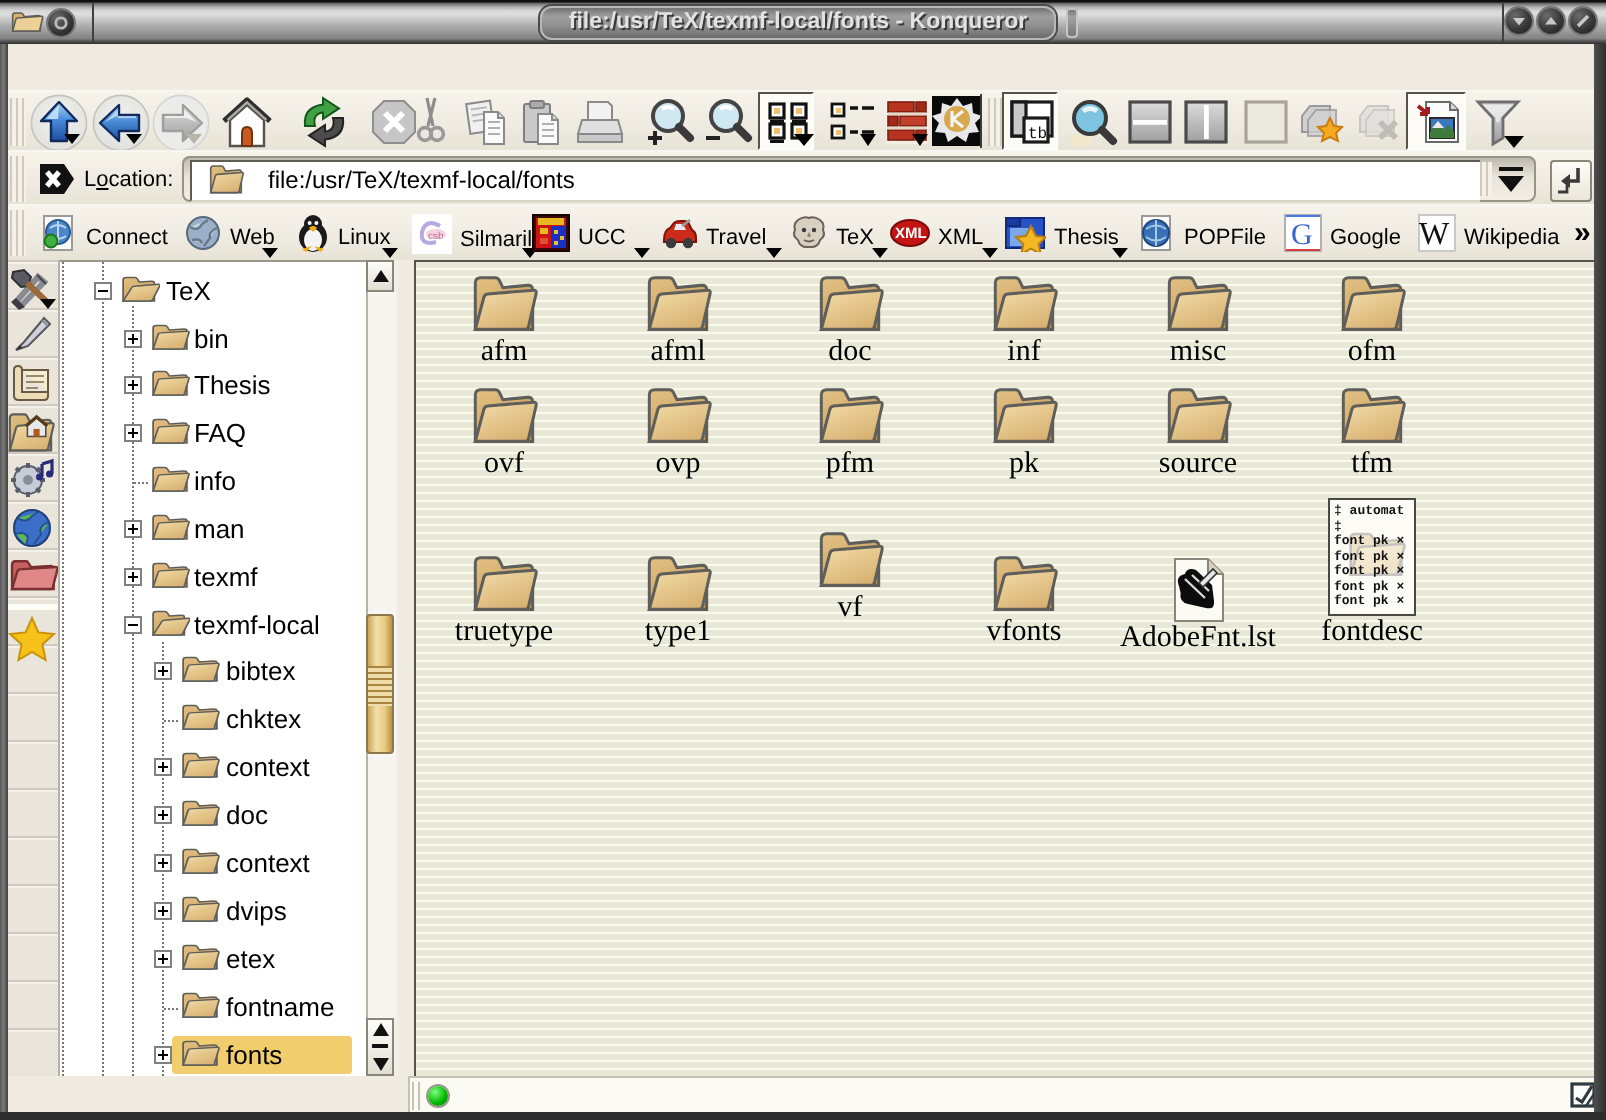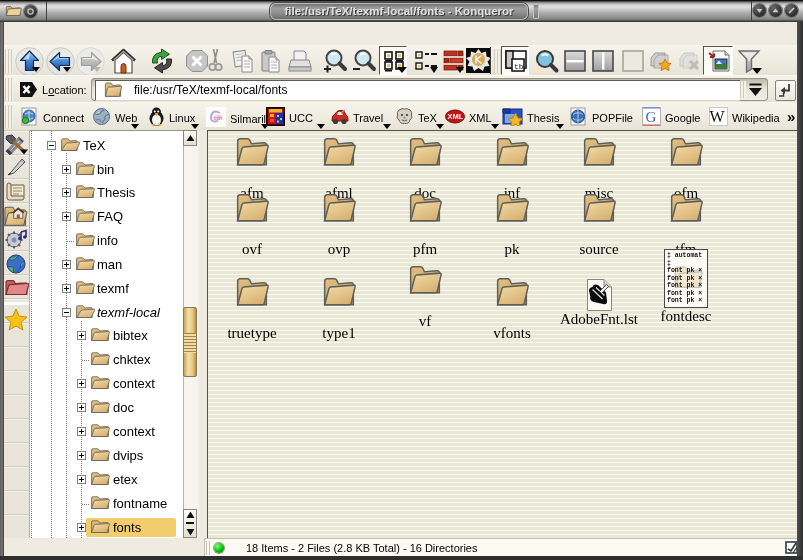--- a/index.html
+++ b/index.html
@@ -45,21 +45,21 @@
 #content{left:3px;top:130px;width:797px;height:408px;}
 #sidecol{left:0;top:0;width:26px;height:408px;background:repeating-linear-gradient(to bottom,#cfcbbf 0,#cfcbbf 1px,#f4f1ea 1px,#f4f1ea 2px,#e9e5da 2px,#e9e5da 24px);border-right:1px solid #b5b1a5;}
 .sic{position:absolute;left:0;width:26px;height:24px;}
 #tree{left:27px;top:0;width:153px;height:408px;background:#fff;overflow:hidden;border-top:1px solid #9a968a;}
 .trow{position:absolute;white-space:nowrap;font-size:13px;line-height:18px;}
 .box{width:7px;height:7px;background:#fff;border:1px solid #808080;}
 .box .mi{position:absolute;left:1px;top:3px;width:5px;height:1px;background:#000;}
 .box .pl{position:absolute;left:3px;top:1px;width:1px;height:5px;background:#000;}
 .tf{width:20px;height:15px;}
 .hdot{position:absolute;height:1px;background-image:repeating-linear-gradient(to right,#777 0,#777 1px,transparent 1px,transparent 2px);}
-.cl{margin-top:18px;line-height:14px;}
+.cl{margin-top:1px;line-height:14px;}
 #vscroll{left:180px;top:0;width:16px;height:408px;background:#f1efe9;border:0;}
 #splitter{left:196px;top:0;width:8px;height:408px;background:#efebe1;}
 #mainwrap{left:204px;top:0;width:593px;height:408px;border-top:1px solid #55524a;border-left:1px solid #55524a;
   background:repeating-linear-gradient(to bottom,#e9e7d5 0,#e9e7d5 3px,#fbfaf1 3px,#fbfaf1 4px);}
 .cell{position:absolute;width:80px;text-align:center;font-family:"Liberation Serif",serif;font-size:15px;}
 .cell svg{display:block;margin:0 auto;}
 
 #statusbar{left:3px;top:538px;width:797px;height:18px;background:#efebe1;}
 #statusmain{position:absolute;left:201px;top:0;width:596px;height:18px;background:#fbfaf3;border-top:1px solid #c4c0b4;border-left:1px solid #c4c0b4;}
 
@@ -534,21 +534,21 @@
         <svg class="abs tf" style="left:45px;top:149px" viewBox="0 0 32 30" preserveAspectRatio="none">
             <use href="#fold"></use>
           </svg>
           <span class="trow" style="left:67px;top:149px">texmf</span>
         <div class="abs box" style="left:32px;top:177px">
             <b class="mi"></b>
           </div>
         <svg class="abs tf" style="left:45px;top:173px" viewBox="0 0 32 30" preserveAspectRatio="none">
             <use href="#ofold"></use>
           </svg>
-          <span class="trow" style="left:67px;top:173px;font-style:italic">texmf-local</span>
+          <span class="trow" style="left:67px;top:173px;">texmf-local</span>
         <div class="abs box" style="left:47px;top:200px">
             <b class="mi"></b>
             <b class="pl"></b>
           </div>
         <svg class="abs tf" style="left:60px;top:196px" viewBox="0 0 32 30" preserveAspectRatio="none">
             <use href="#fold"></use>
           </svg>
           <span class="trow" style="left:83px;top:196px">bibtex</span>
         <div class="hdot" style="left:52px;top:229px;width:8px"></div>
           <svg class="abs tf" style="left:60px;top:220px" viewBox="0 0 32 30" preserveAspectRatio="none">
@@ -753,21 +753,20 @@
         </div>
         <div class="cl" style="margin-top:1px">fontdesc</div>
       </div>
     </div>
       </div>
   </div>
   <div class="abs" id="statusbar">
     <div id="statusmain">
       <div style="position:absolute;left:1px;top:2px;width:4px;height:14px;background:repeating-linear-gradient(to right,#c4c0b4 0,#c4c0b4 1px,#fbfaf3 1px,#fbfaf3 3px)"></div>
       <div style="position:absolute;left:9px;top:4px;width:10px;height:10px;border-radius:50%;background:radial-gradient(circle at 35% 30%,#7aff7a,#00b400 60%,#007800);box-shadow:0 0 0 1px #9a968a"></div>
-      <span style="position:absolute;left:41px;top:3px">18 Items - 2 Files (2.8 KB Total) - 16 Directories</span>
       <svg style="position:absolute;left:580px;top:2px" width="14" height="14">
           <rect x="1" y="1" width="11" height="11" fill="#fcfcf8" stroke="#2e3a42" stroke-width="1.6"></rect>
           <path d="M3 8 L6 10 L11 2" stroke="#2e3a42" stroke-width="1.6" fill="none"></path>
           <path d="M8 12 L12 6" stroke="#2e3a42" stroke-width="1.2"></path>
         </svg>
     </div>
   </div>
   <div class="abs" id="bleft"></div>
   <div class="abs" id="bright"></div>
   <div class="abs" id="bbottom"></div>

